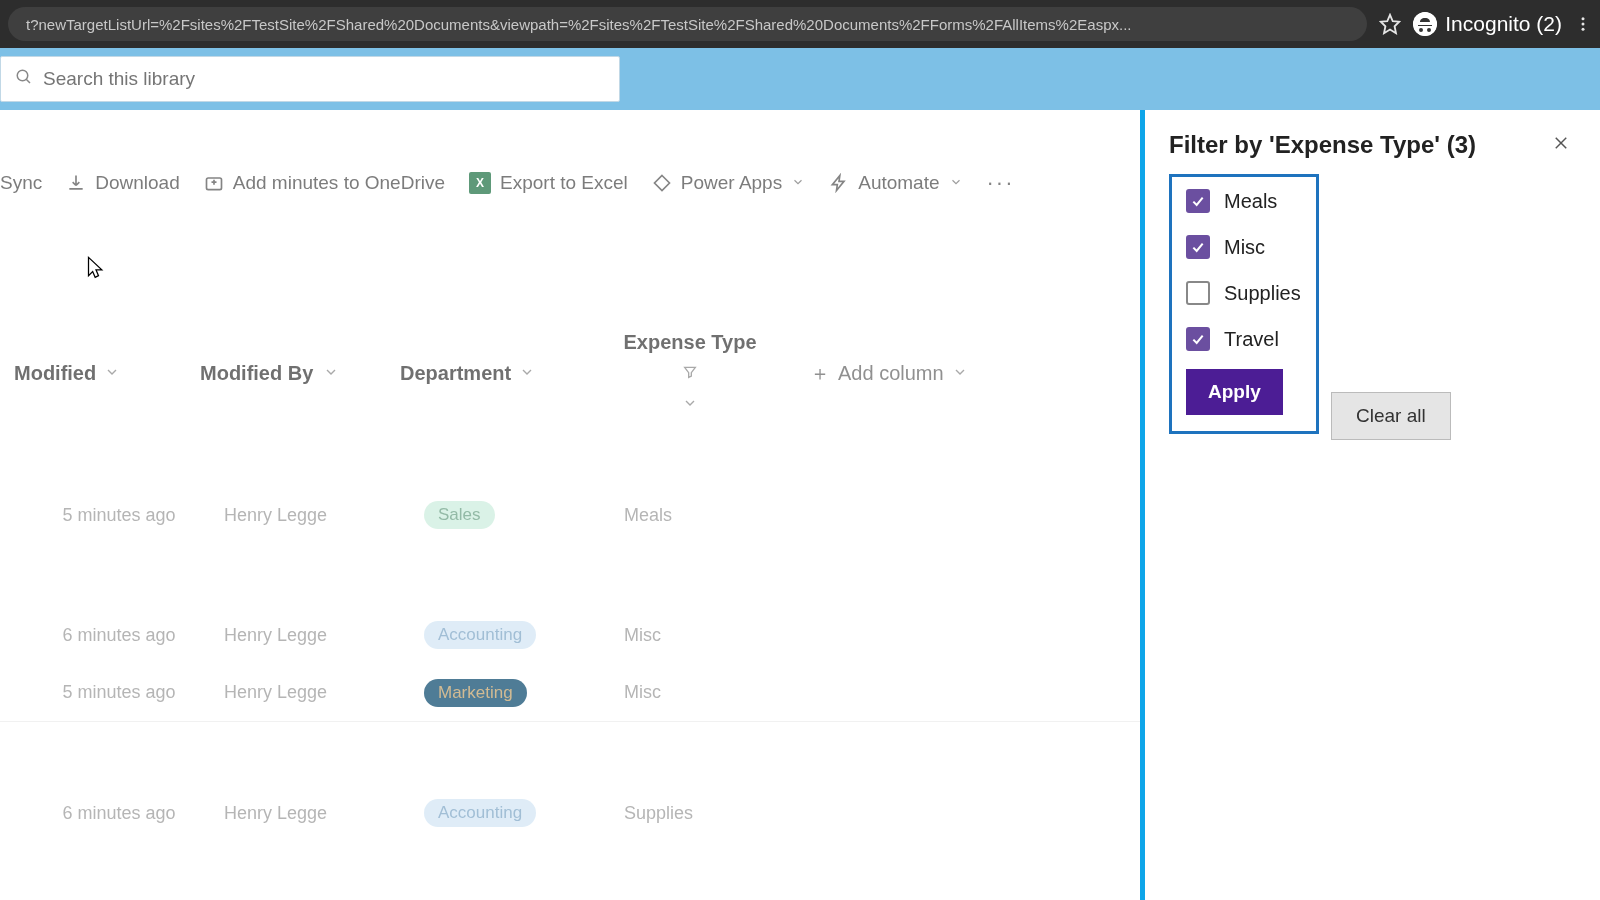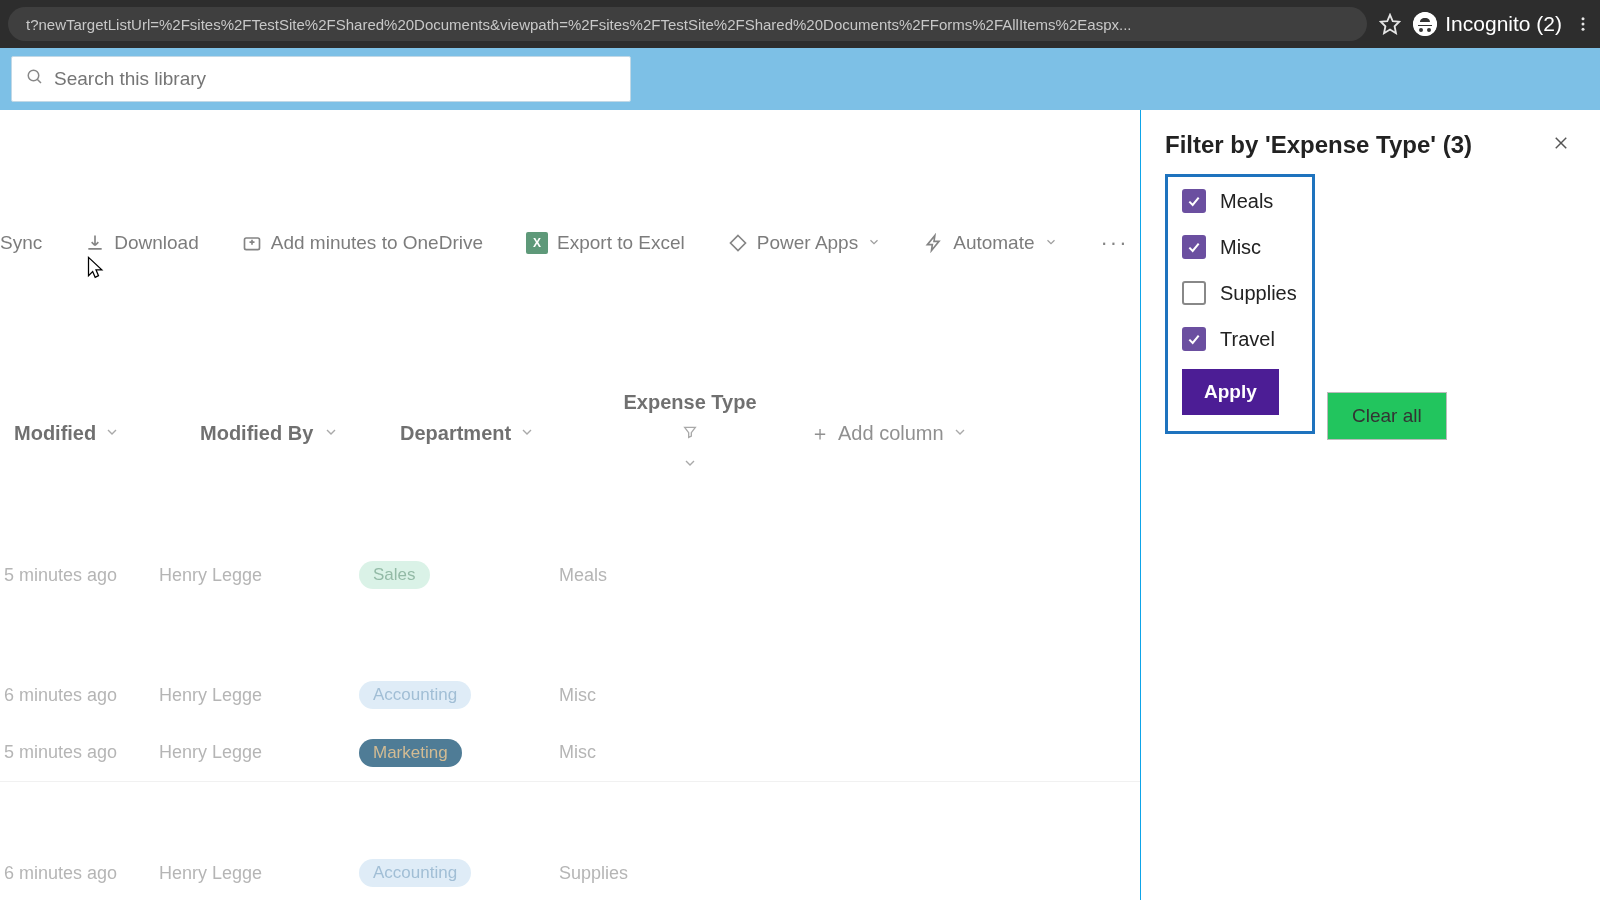--- a/index.html
+++ b/index.html
@@ -6,50 +6,50 @@
   body { width: 1600px; height: 900px; overflow: hidden; background: #fff; }
 
   
   .chrome-bar { height: 48px; background: #2d2d2d; display: flex; align-items: center; padding: 0 8px; gap: 12px; }
   .url-box { flex: 1; height: 34px; background: #3f3f3f; border-radius: 17px; color: #c8c8c8; font-size: 15px; display: flex; align-items: center; padding: 0 18px; overflow: hidden; white-space: nowrap; }
   .star-icon, .incog-icon, .menu-dots { color: #e6e6e6; display: flex; align-items: center; justify-content: center; }
   .incog-wrap { display: flex; align-items: center; gap: 8px; color: #fff; font-size: 21px; }
   .incog-icon svg { background:#fff; border-radius:50%; }
 
   
-  .blue-band { height: 62px; background: #7dc0e6; display: flex; align-items: center; padding-left: 11px; }
+  .blue-band { height: 62px; background: #7dc0e6; display: flex; align-items: center; padding-left: 0; }
   .search-wrap { background: #fff; border: 1px solid #c1d8e6; height: 46px; width: 620px; display: flex; align-items: center; padding: 0 14px; gap: 10px; border-radius: 2px; }
   .search-icon svg { stroke: #888; }
   .search-input { border: none; outline: none; font-size: 19px; color: #666; flex: 1; background: transparent; }
 
   
   .split { display: flex; height: 790px; }
   .main { flex: 1; position: relative; overflow: hidden; }
-  .side-panel { width: 460px; border-left: 1px solid #0ea5e9; padding: 18px 24px 0 24px; background:#fff; }
-
-  
-  .toolbar { display: flex; align-items: center; gap: 43px; padding: 120px 0 0 0; color: #4a4a4a; font-size: 19px; }
+  .side-panel { width: 460px; border-left: 5px solid #0ea5e9; padding: 18px 24px 0 24px; background:#fff; }
+
+  
+  .toolbar { display: flex; align-items: center; gap: 24px; padding: 60px 0 0 0; color: #4a4a4a; font-size: 19px; }
   .tb-item { display: flex; align-items: center; gap: 9px; cursor: pointer; }
   .tb-icon { width: 20px; height: 20px; display:flex; align-items:center; justify-content:center; }
   .tb-icon svg { width:20px; height:20px; }
   .xl-icon { width:22px; height:22px; background:#217346; display:flex; align-items:center; justify-content:center; color:#fff; font-size:12px; font-weight:bold; border-radius:2px;}
   .more-dots { font-size:22px; letter-spacing:2px; color:#555; }
 
   
   .col-headers { display:flex; align-items:center; margin-top: 135px; font-size:20px; font-weight:600; color:#3a3a3a; gap:0; }
   .col { display:flex; align-items:center; gap:8px; padding-right:30px; }
   .col .chev { color:#888; }
   .filter-icon { color:#777; }
   .add-col { color:#666; font-weight:400; }
 
   
   .rows { margin-top: 70px; }
   .row { display:flex; align-items:center; font-size:18px; color:#999; height:58px; }
   .row.br { border-bottom:1px solid #ececec; }
-  .cell-mod { width:159px; padding-left:4px;}
+  .cell-mod { width:224px; padding-left:14px;text-align:center;}
   .cell-by { width:200px;}
   .cell-dep { width:200px;}
   .cell-exp { width:200px;}
   .pill { display:inline-block; padding:4px 14px; border-radius:14px; font-size:17px; }
   .pill-sales { background:#cdeede; color:#6aa085;}
   .pill-acct { background:#d3e6f5; color:#7ea6c6;}
   .pill-mkt { background:#0c4a6e; color:#c2a26a;}
 
   
   .panel-hdr { display:flex; align-items:center; justify-content:space-between; margin-bottom:12px;}
@@ -57,21 +57,21 @@
   .close-x { font-size:22px; color:#555; cursor:pointer; padding:4px 6px;}
   .panel-group { border:3px solid #1e73be; padding:12px 14px 16px 14px; width:150px; display:flex; flex-direction:column; gap:18px;}
   .filters-box { display:flex; flex-direction:column; gap:22px; }
   .chk-row { display:flex; align-items:center; gap:14px; font-size:20px; color:#222;}
   .chk { width:24px; height:24px; border:2px solid #6b4fa0; border-radius:3px; display:flex; align-items:center; justify-content:center; cursor:pointer;}
   .chk.checked { background:#6b4fa0; }
   .chk svg { stroke:#fff; }
   .chk.unchecked { border-color:#888; background:#fff;}
   .btn-row { display:flex; gap:12px; align-items:stretch;}
   .btn-apply { background:#4c1d95; color:#fff; font-size:19px; font-weight:600; border:none; padding:12px 22px; cursor:pointer;}
-  .btn-clear { background:#22c55e; border:1px solid #bbb; color:#333; font-size:19px; padding:12px 24px; cursor:pointer;}
+  .btn-clear { background:#e5e5e5; border:1px solid #bbb; color:#333; font-size:19px; padding:12px 24px; cursor:pointer;}
 
   .cursor { position:absolute; width:20px; height:28px; pointer-events:none; }
 
   
   .dimmed { opacity: 0.72; }
 </style>
 </head>
 <body>
 
 <div class="chrome-bar">

